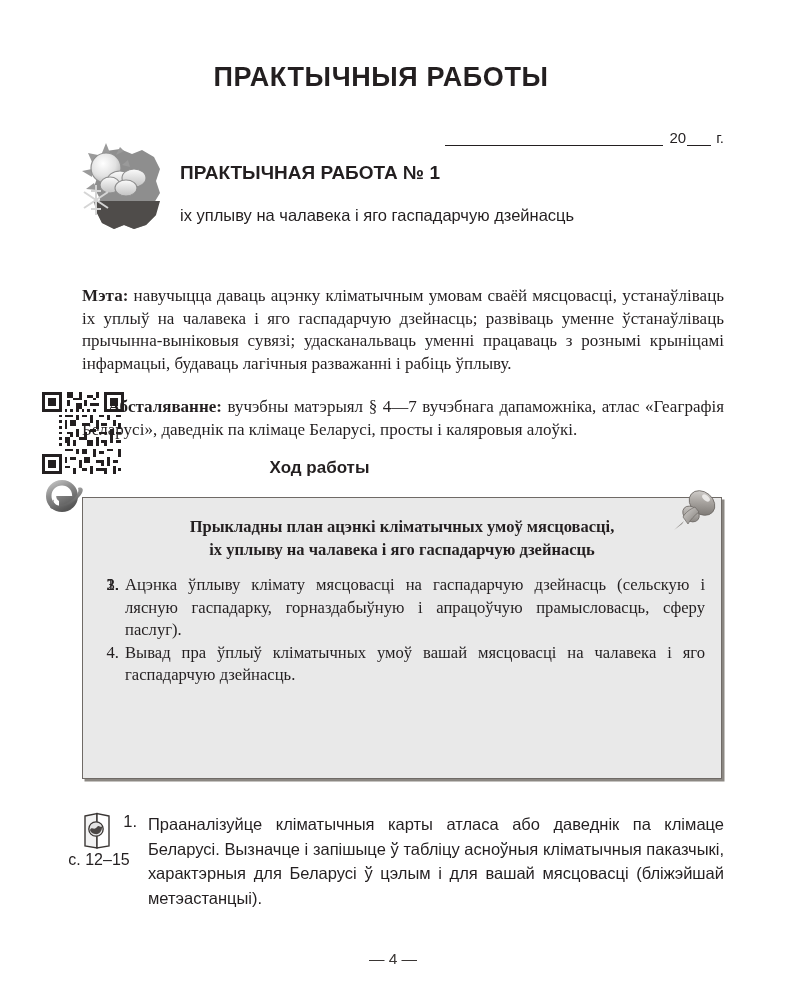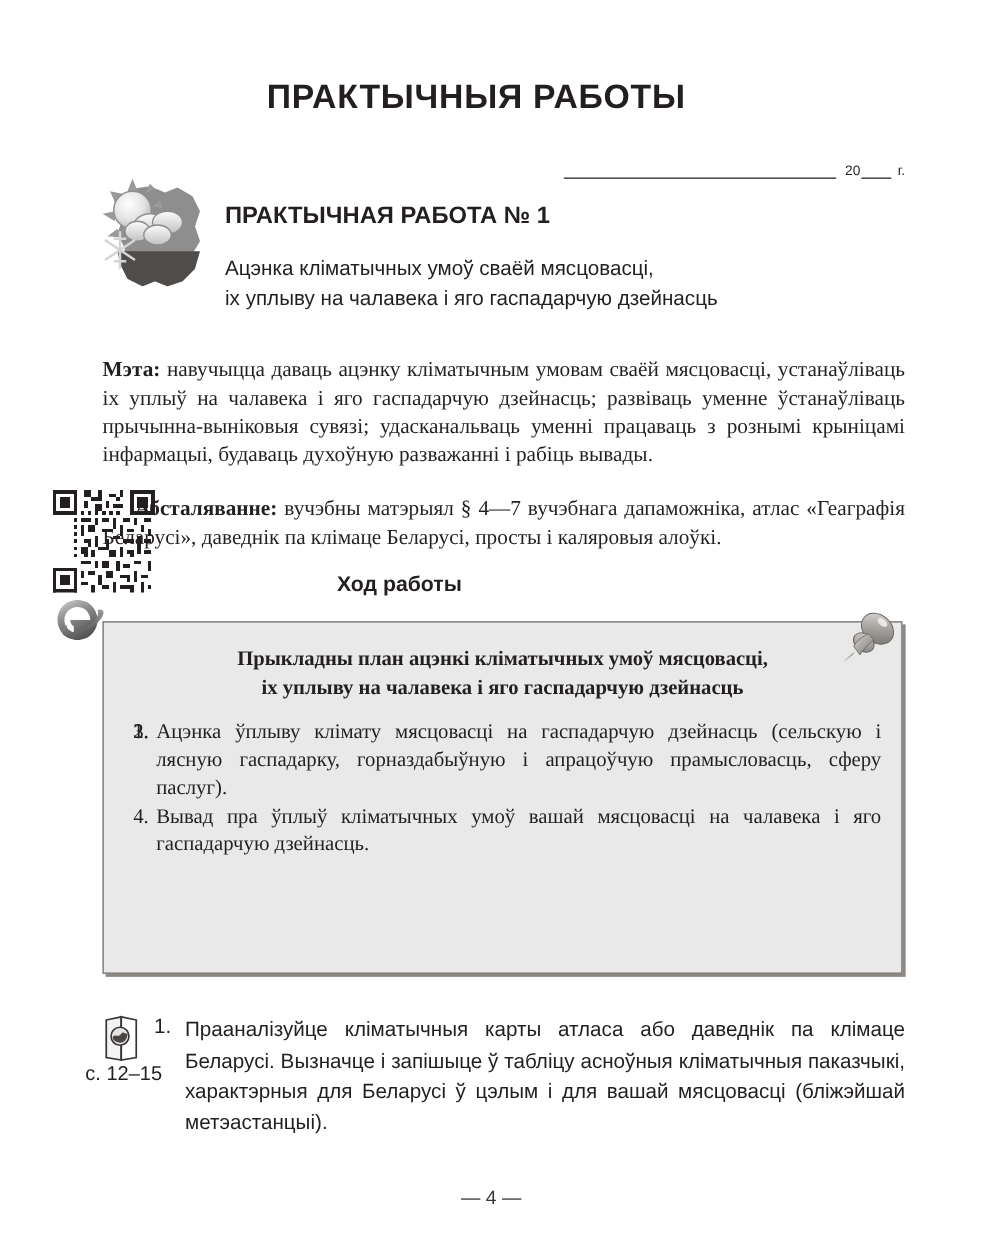--- a/index.html
+++ b/index.html
@@ -31,21 +31,21 @@
   }
 
   
   .date-line {
     position: absolute;
     top: 129px;
     right: 62px;
     display: flex;
     align-items: flex-end;
     font-family: "Liberation Sans", sans-serif;
-    font-size: 11px;
+    font-size: 15px;
     color: #231f20;
   }
   .date-rule {
     display: inline-block;
     width: 218px;
     border-bottom: 1.3px solid #231f20;
     height: 13px;
     margin-right: 7px;
   }
   .date-year { letter-spacing: 0px; }
@@ -288,25 +288,24 @@
       <line x1="4" y1="51" x2="28" y2="67"></line>
       <line x1="28" y1="51" x2="4" y2="67"></line>
       <line x1="11" y1="50" x2="21" y2="50"></line>
       <line x1="11" y1="68" x2="21" y2="68"></line>
     </g>
   </svg>
 </div>
 
 <div class="pw-heading">ПРАКТЫЧНАЯ РАБОТА № 1</div>
 <div class="pw-subtitle">
-  <div>Ацэнка кліматычных умоў сваёй мясцовасці,</div>
   <div>іх уплыву на чалавека і яго гаспадарчую дзейнасць</div>
 </div>
 
-<p class="para" id="para-goal"><b>Мэта:</b><span> навучыцца даваць ацэнку кліматычным умовам сваёй мясцовасці, устанаўліваць іх уплыў на чалавека і яго гаспадарчую дзейнасць; развіваць уменне ўстанаўліваць прычынна-вынiковыя сувязі; удасканальваць уменні працаваць з рознымі крыніцамі інфармацыі, будаваць духоўную разважанні і рабіць вывады.</span></p>
+<p class="para" id="para-goal"><b>Мэта:</b><span> навучыцца даваць ацэнку кліматычным умовам сваёй мясцовасці, устанаўліваць іх уплыў на чалавека і яго гаспадарчую дзейнасць; развіваць уменне ўстанаўліваць прычынна-вынiковыя сувязі; удасканальваць уменні працаваць з рознымі крыніцамі інфармацыі, будаваць лагічныя разважанні і рабіць ўплыву.</span></p>
 
 <div class="qr">
   <svg viewBox="0 0 29 29" width="82" height="82" shape-rendering="crispEdges">
     <rect width="29" height="29" fill="#ffffff"></rect>
     <g fill="#231f20">
 
       <rect x="0" y="0" width="7" height="1"></rect>
         <rect x="0" y="6" width="7" height="1"></rect>
       <rect x="0" y="0" width="1" height="7"></rect>
         <rect x="6" y="0" width="1" height="7"></rect>

